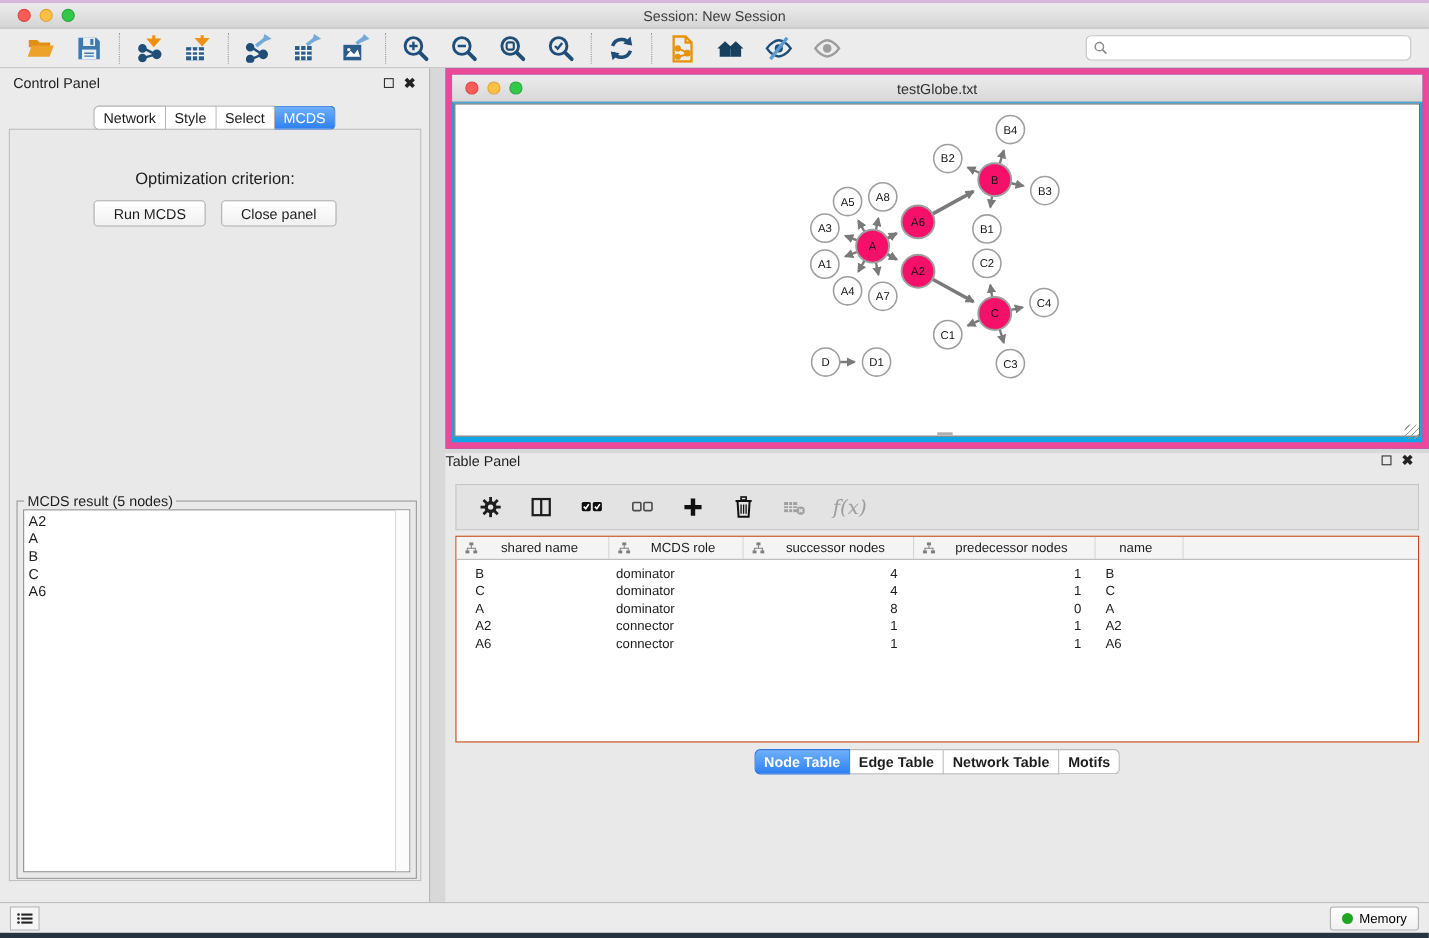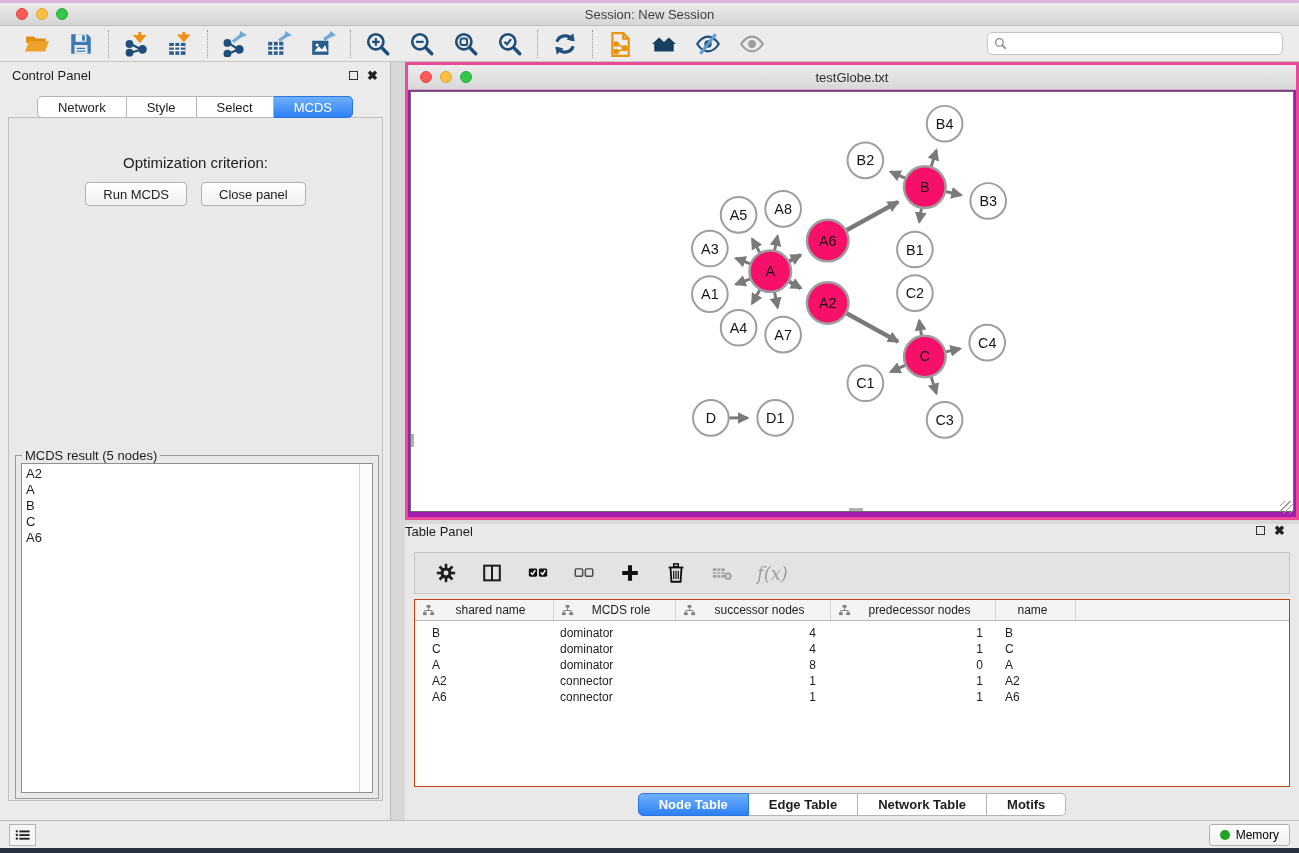--- a/index.html
+++ b/index.html
@@ -36,21 +36,21 @@
   
   .control-panel { width:391px; background:#ebebeb; border-right:1px solid #b7b7b7; position:relative; }
   .cp-header { height:26px; display:flex; align-items:center; padding:0 12px; }
   .cp-title { font-size:13px; color:#1c1c1c; }
   .win-icons { margin-left:auto; display:flex; align-items:center; gap:9px; }
   .float-icon { width:9px; height:9px; border:1.5px solid #333; display:inline-block; }
   .close-x { font-size:13px; font-weight:bold; color:#222; line-height:1; }
   .cp-tabs { position:absolute; top:34px; left:0; right:0; display:flex; justify-content:center; z-index:2; }
   .seg { display:flex; }
   .seg-btn { height:22px; background:#fff; border:1px solid #b4b4b4; border-left:none; font-size:13px;
-             padding:0 20px; display:flex; align-items:center; color:#1d1d1d; }
+             padding:0 8px; display:flex; align-items:center; color:#1d1d1d; }
   .seg-btn:first-child { border-left:1px solid #b4b4b4; border-radius:5px 0 0 5px; }
   .seg-btn:last-child { border-radius:0 5px 5px 0; }
   .seg-btn.active { background:linear-gradient(#6fb0fa,#2d80f3); border-color:#2d76e0; color:#fff; }
   .cp-body { position:absolute; top:55px; left:8px; right:7px; bottom:19px;
              background:#e9e9e9; border:1px solid #c0c0c0; }
   .opt-label { text-align:center; font-size:15px; margin-top:36px; }
   .dropdown { width:314px; height:24px; margin:9px auto 0; background:#fff; border:1px solid #ababab;
               border-radius:4px; display:flex; align-items:center; overflow:hidden; }
   .dropdown .dd-text { flex:1; font-size:13px; padding-left:8px; white-space:nowrap; }
   .dd-stepper { width:20px; height:24px; background:linear-gradient(#6fb0fa,#2d80f3);
@@ -64,21 +64,21 @@
                 border:1px solid #9a9a9a; margin:0 1px; }
   .result-legend { position:absolute; top:-8px; left:6px; background:#e9e9e9; padding:0 3px; font-size:13px; }
   .result-list { position:absolute; top:7px; left:5px; right:5px; bottom:5px; background:#fff;
                  border:1px solid #8f8f8f; display:flex; }
   .result-items { flex:1; padding:2px 4px; font-size:13px; line-height:16px; }
   .result-scroll { width:13px; background:#fbfbfb; border-left:1px solid #d8d8d8; }
 
   
   .right-area { flex:1; display:flex; flex-direction:column; padding-left:14px; background:#d8d8d8; }
 
-  .network-window { height:458px; background:#a21caf; border:3px solid #ec4899; position:relative; }
+  .network-window { height:346px; background:#0ea5e9; border:6px solid #ec4899; position:relative; }
   .nw-titlebar { height:25px; background:linear-gradient(#ececec,#d8d8d8); border-bottom:1px solid #bdbdbd;
                  display:flex; align-items:center; position:relative; }
   .nw-title { flex:1; text-align:center; font-size:13px; color:#2f2f2f; }
   .nw-canvas { position:absolute; top:26px; left:2px; right:2px; bottom:5px; background:#fff;
                border:1px solid #6b6b6b; overflow:hidden; }
   .nw-canvas svg { width:100%; height:100%; display:block; }
   .v-scrollmark { position:absolute; left:0; top:342px; width:3px; height:13px; background:#b0b0b0; }
   .h-scrollmark { position:absolute; bottom:0; left:438px; width:14px; height:3px; background:#b0b0b0; }
   .resize-grip { position:absolute; right:3px; bottom:3px; width:13px; height:13px;
                  background:repeating-linear-gradient(135deg, transparent 0 3px, #9a9a9a 3px 4px); }

